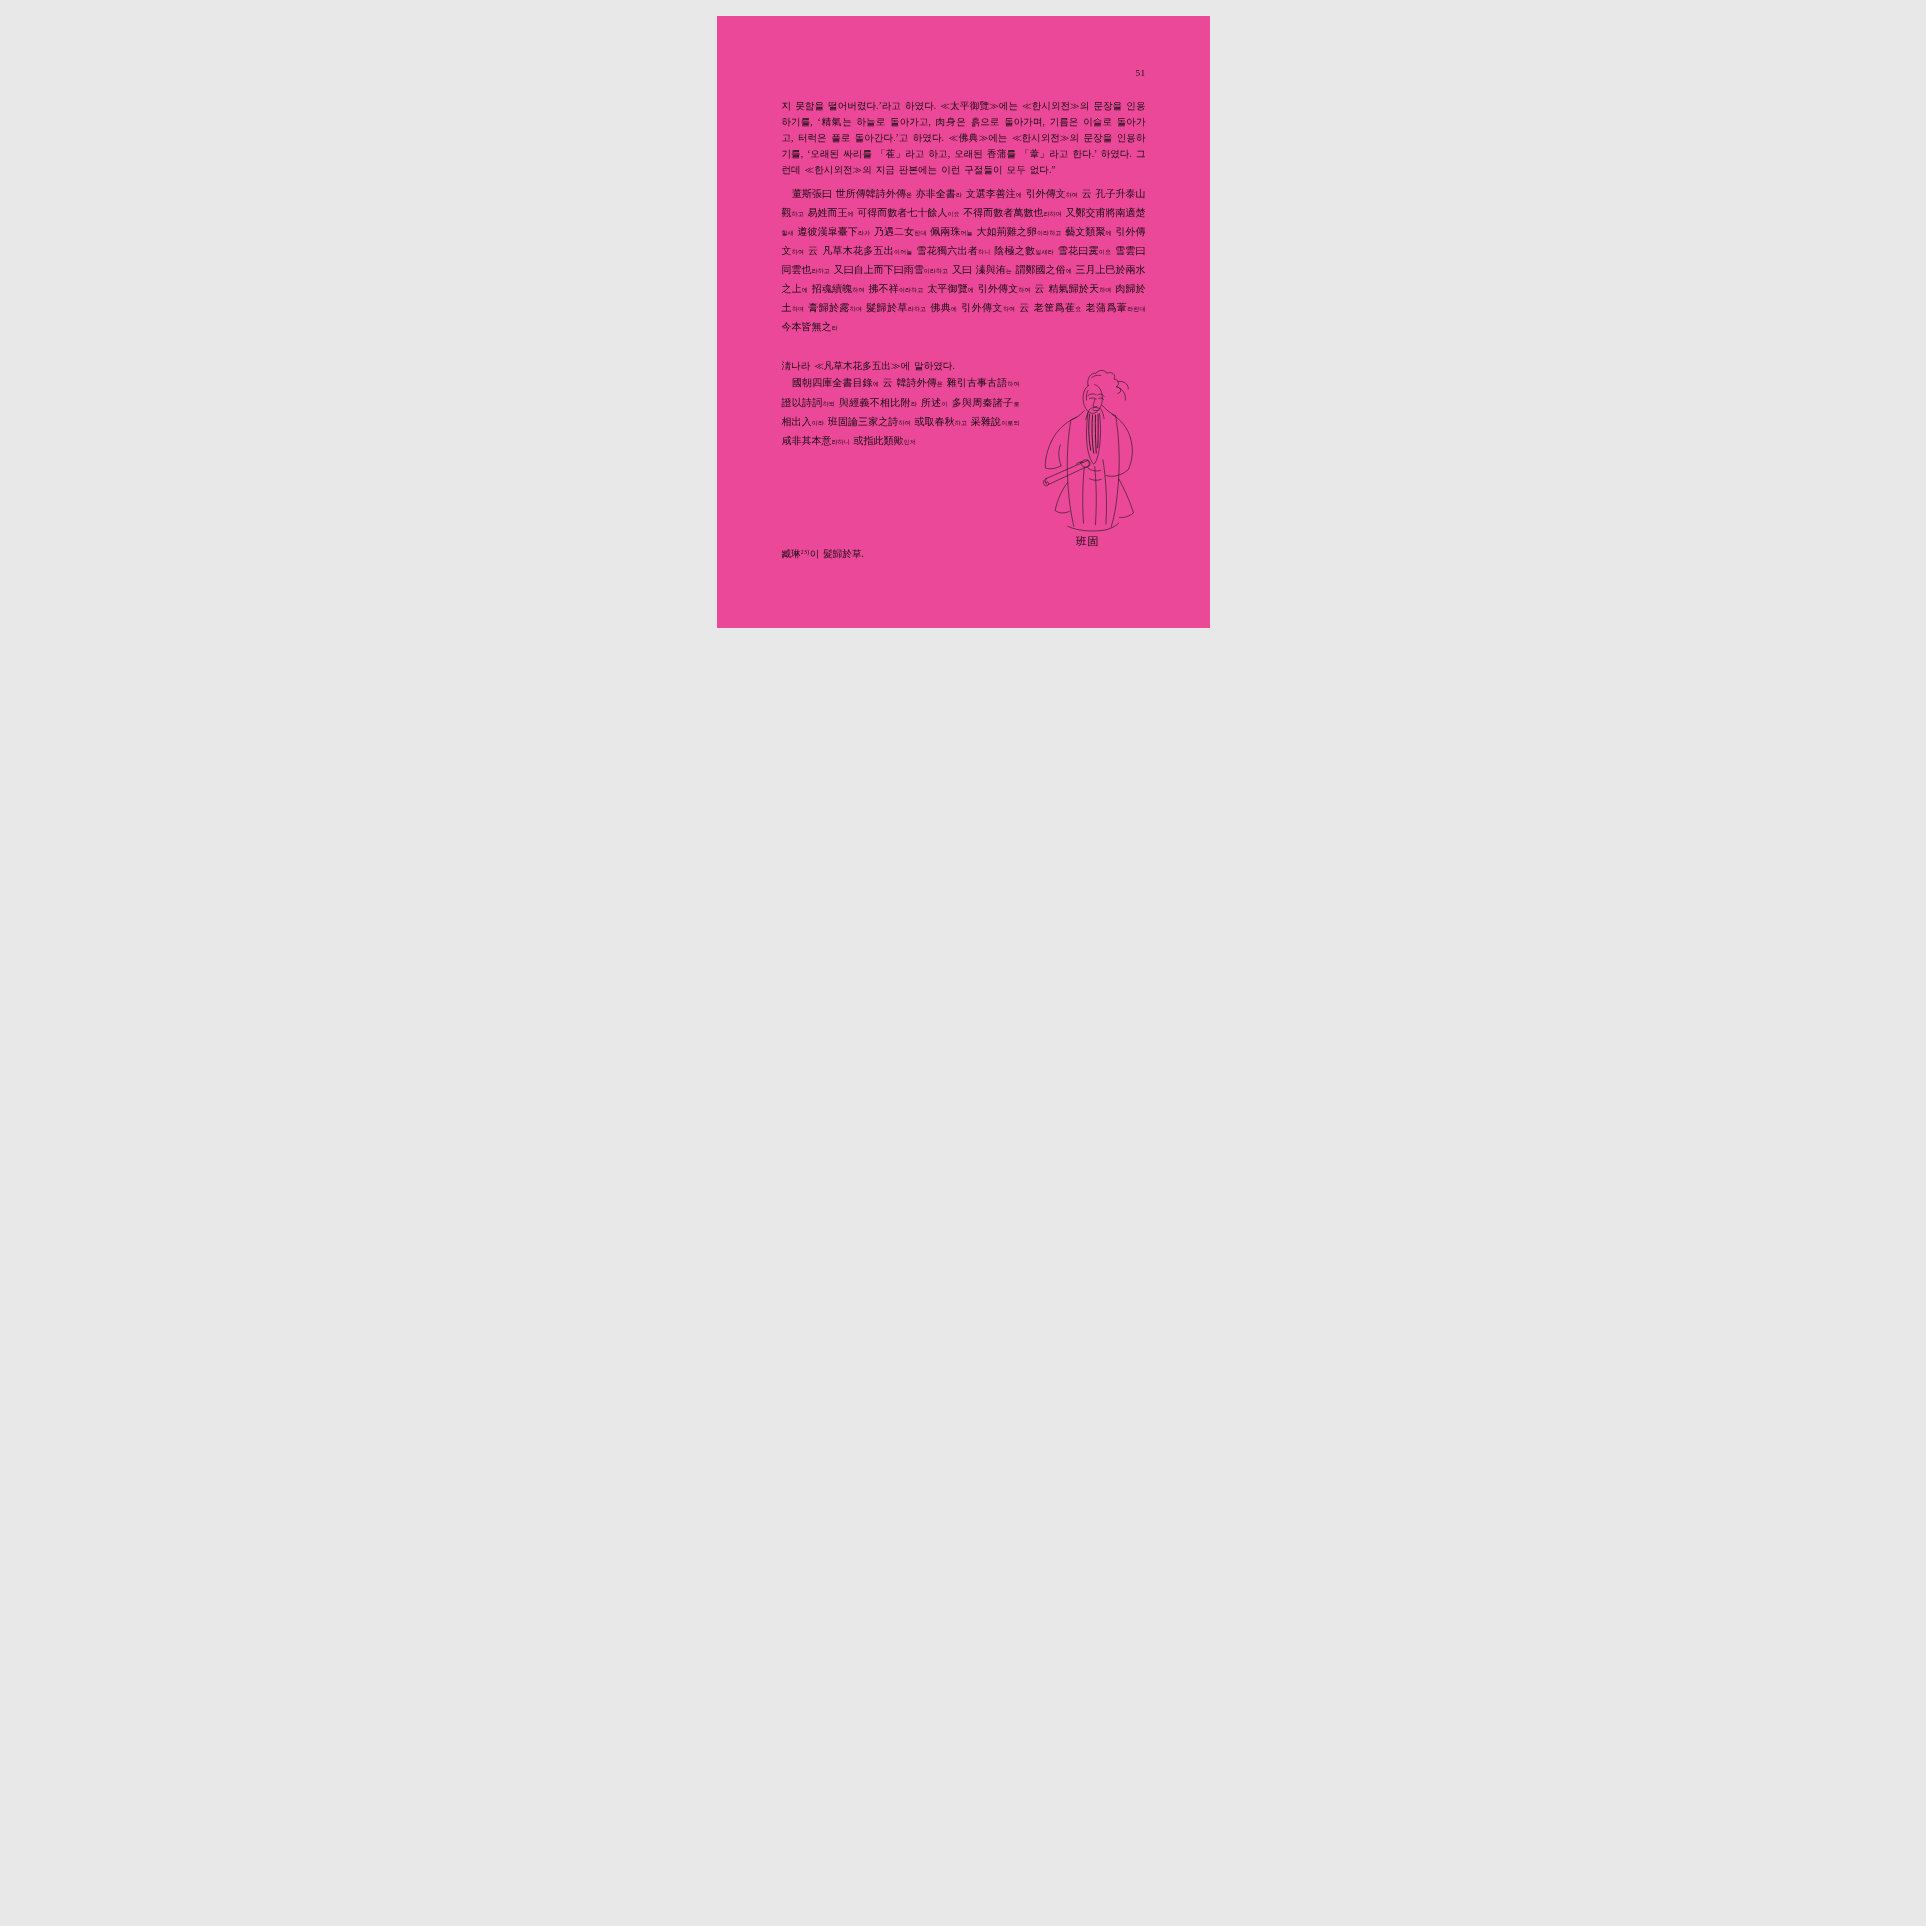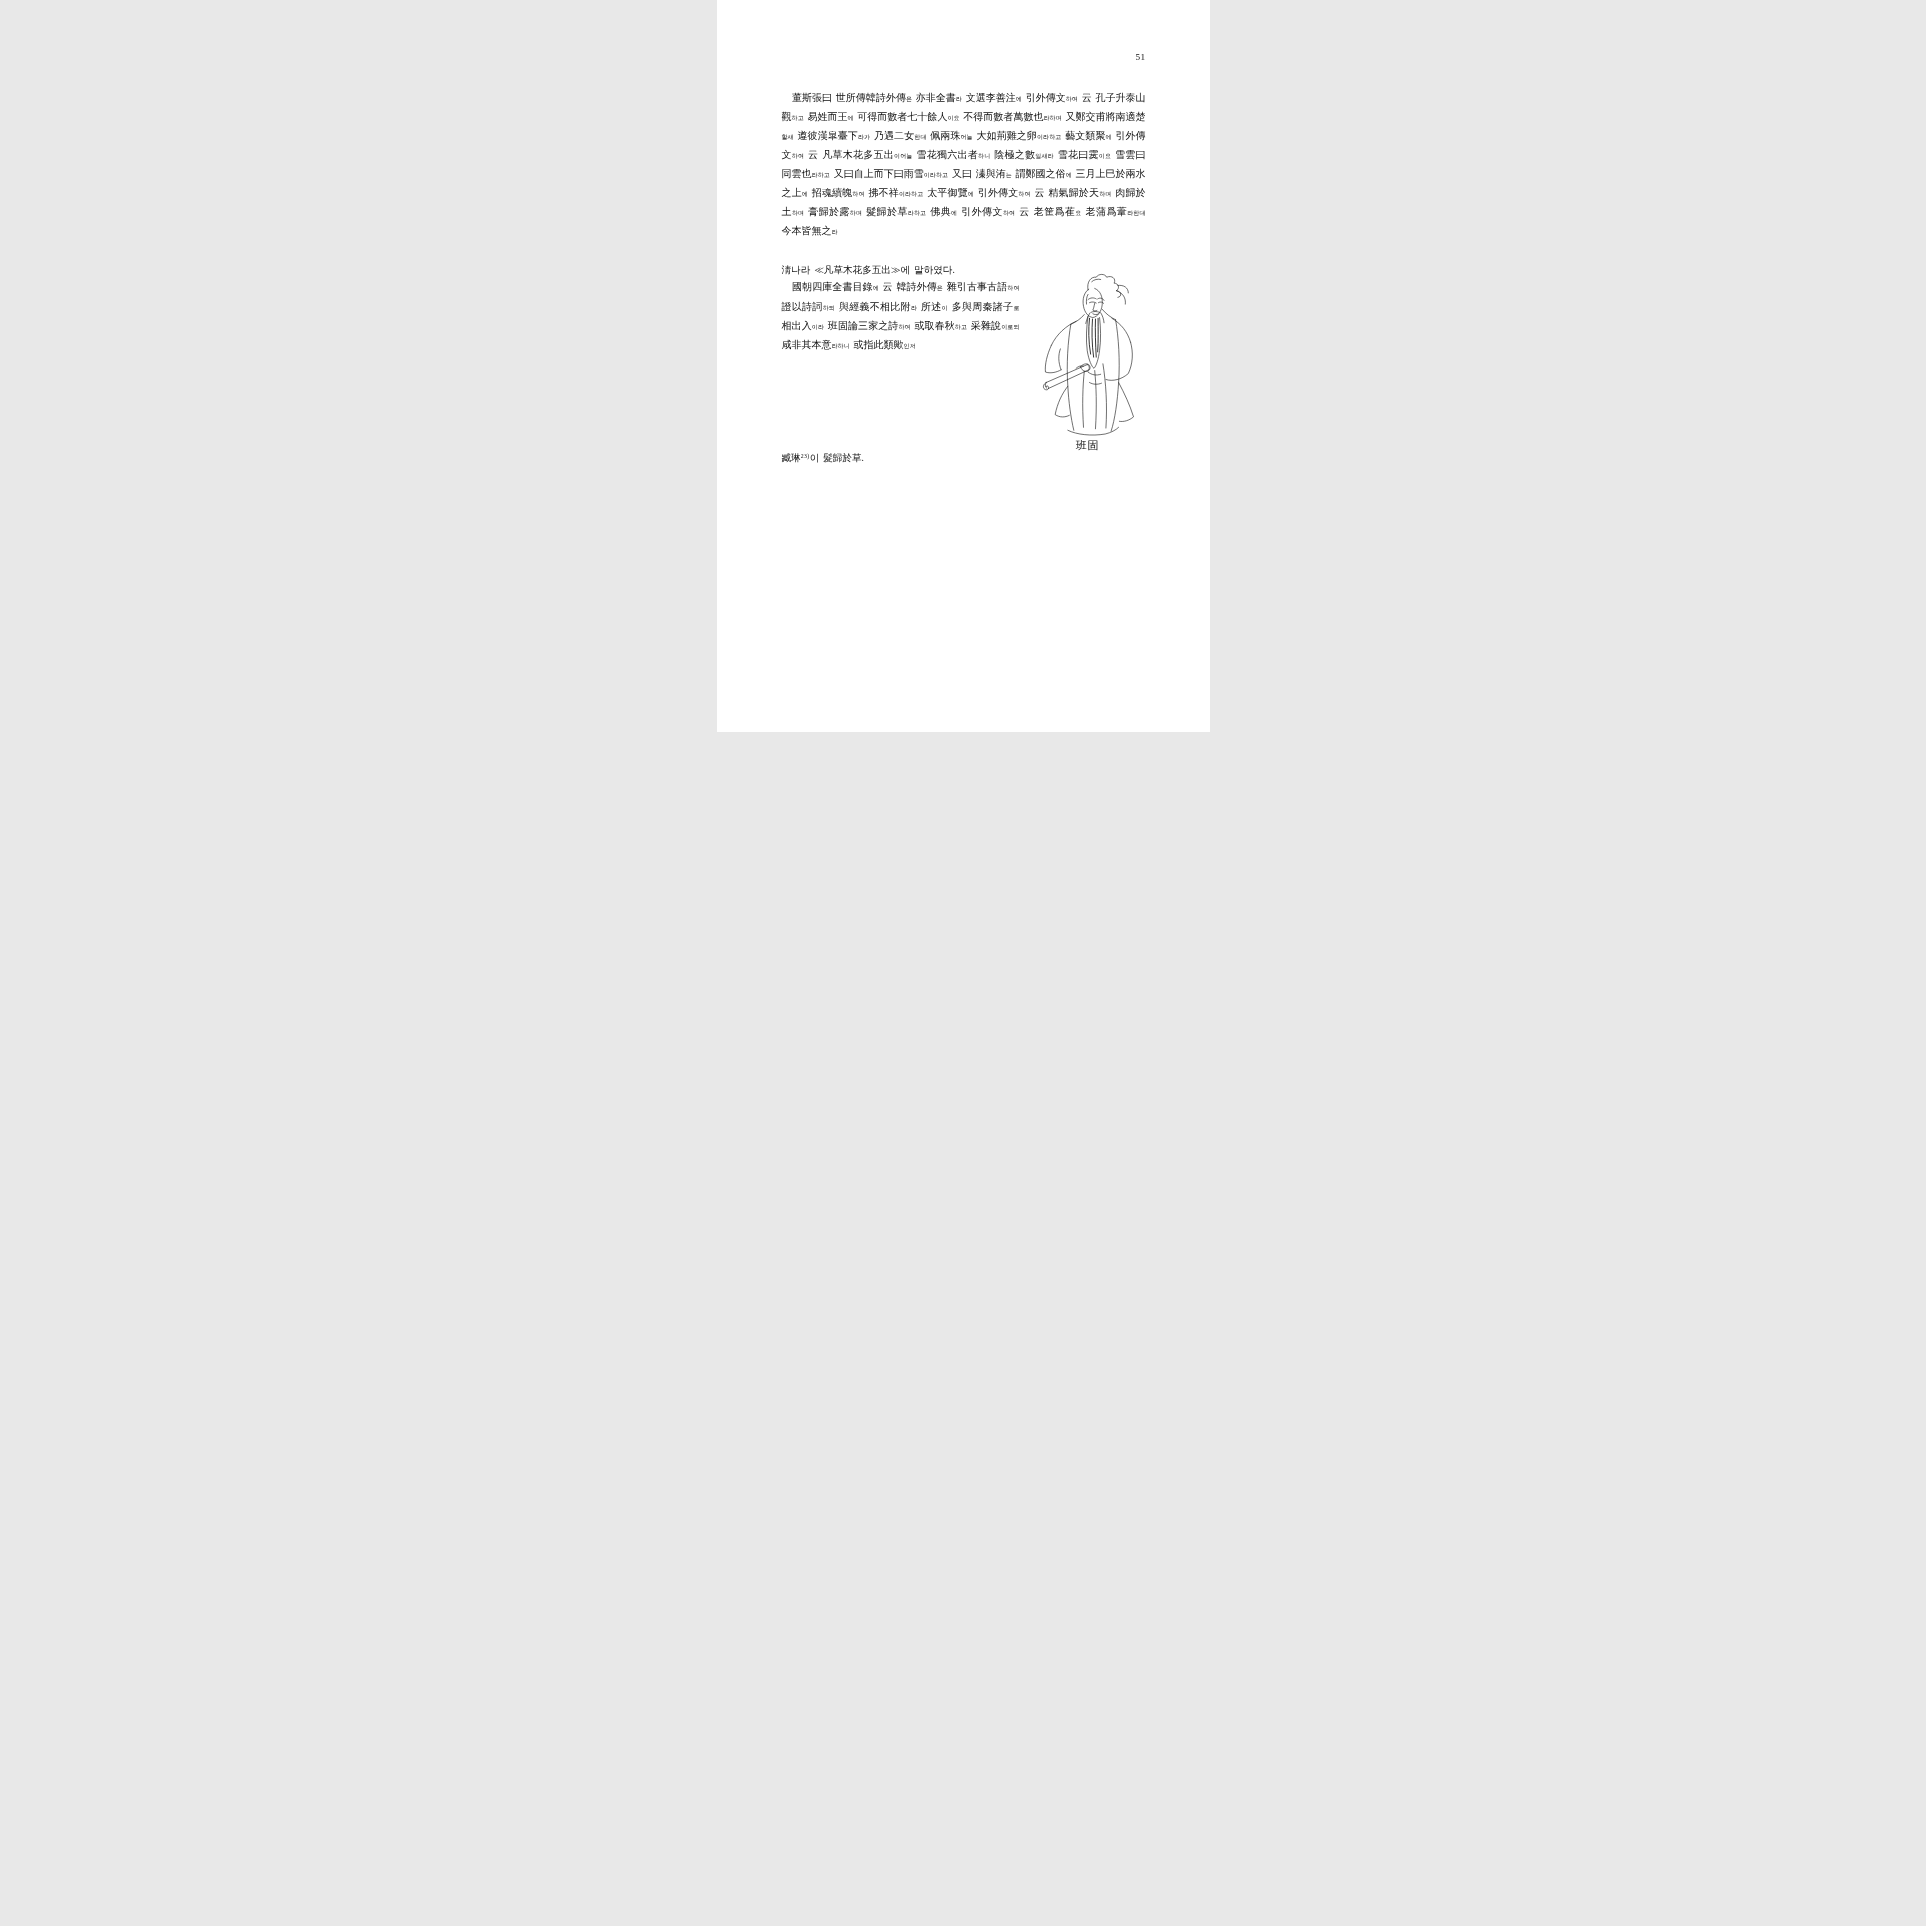--- a/index.html
+++ b/index.html
@@ -1,20 +1,20 @@
 <!DOCTYPE html>
 <html lang="ko" style="font-size:6.2px"><head>
 <meta charset="utf-8">
 <style>
   html,body{margin:0;padding:0;background:#e8e8e8;}
   .page{
     position:relative;
-    width:493px;height:732px;
-    margin:0 auto;
-    background:#ffffff;
+    width:493px;height:612px;
+    margin:16px auto;
+    background:#ec4899;
     color:#0e0e0e;
     font-family:"Liberation Serif","DejaVu Serif",serif;
     overflow:hidden;
   }
   .page-number{
     position:absolute;
     top:53px;right:64px;
     font-size:9.2px;line-height:1;
     letter-spacing:0.4px;
   }
@@ -81,20 +81,21 @@
 </style>
 </head>
 <body>
 
 <div class="page">
 
   <div class="page-number">51</div>
 
   <main class="content">
 
+    <p class="ko">지 못함을 떨어버렸다.’라고 하였다. ≪太平御覽≫에는 ≪한시외전≫의 문장을 인용하기를, ‘精氣는 하늘로 돌아가고, 肉身은 흙으로 돌아가며, 기름은 이슬로 돌아가고, 터럭은 풀로 돌아간다.’고 하였다. ≪佛典≫에는 ≪한시외전≫의 문장을 인용하기를, ‘오래된 싸리를 「萑」라고 하고, 오래된 香蒲를 「葦」라고 한다.’ 하였다. 그런데 ≪한시외전≫의 지금 판본에는 이런 구절들이 모두 없다.”</p>
 
     <p class="hanmun indent p-hanmun-dong"><span>董斯張曰 世所傳韓詩外傳</span><span class="gu">은</span><span> 亦非全書</span><span class="gu">라</span><span> 文選李善注</span><span class="gu">에</span><span> 引外傳文</span><span class="gu">하여</span><span> 云 孔子升泰山觀</span><span class="gu">하고</span><span> 易姓而王</span><span class="gu">에</span><span> 可得而數者七十餘人</span><span class="gu">이요</span><span> 不得而數者萬數也</span><span class="gu">라하며</span><span> 又鄭交甫將南適楚</span><span class="gu">할새</span><span> 遵彼漢皐臺下</span><span class="gu">라가</span><span> 乃遇二女</span><span class="gu">한대</span><span> 佩兩珠</span><span class="gu">어늘</span><span> 大如荊雞之卵</span><span class="gu">이라하고</span><span> 藝文類聚</span><span class="gu">에</span><span> 引外傳文</span><span class="gu">하여</span><span> 云 凡草木花多五出</span><span class="gu">이어늘</span><span> 雪花獨六出者</span><span class="gu">하니</span><span> 陰極之數</span><span class="gu">일새라</span><span> 雪花曰霙</span><span class="gu">이요</span><span> 雪雲曰同雲也</span><span class="gu">라하고</span><span> 又曰自上而下曰雨雪</span><span class="gu">이라하고</span><span> 又曰 溱與洧</span><span class="gu">는</span><span> 謂鄭國之俗</span><span class="gu">에</span><span> 三月上巳於兩水之上</span><span class="gu">에</span><span> 招魂續魄</span><span class="gu">하여</span><span> 拂不祥</span><span class="gu">이라하고</span><span> 太平御覽</span><span class="gu">에</span><span> 引外傳文</span><span class="gu">하여</span><span> 云 精氣歸於天</span><span class="gu">하며</span><span> 肉歸於土</span><span class="gu">하며</span><span> 膏歸於露</span><span class="gu">하며</span><span> 髮歸於草</span><span class="gu">라하고</span><span> 佛典</span><span class="gu">에</span><span> 引外傳文</span><span class="gu">하여</span><span> 云 老筐爲萑</span><span class="gu">요</span><span> 老蒲爲葦</span><span class="gu">라한대</span><span> 今本皆無之</span><span class="gu">라</span></p>
 
     <section class="figure-section">
 
       <figure class="bangu">
         <svg viewBox="0 0 300 450" aria-hidden="true">
 
           <path d="M150 52 C146 30 158 16 172 18 C178 8 196 8 200 18 C214 12 226 22 220 34 C232 34 236 48 226 54 C240 56 242 70 230 72"></path>
           <path d="M226 54 C244 60 252 74 250 90 M230 40 C246 38 258 46 258 60 M160 30 C166 24 176 22 184 24"></path>

